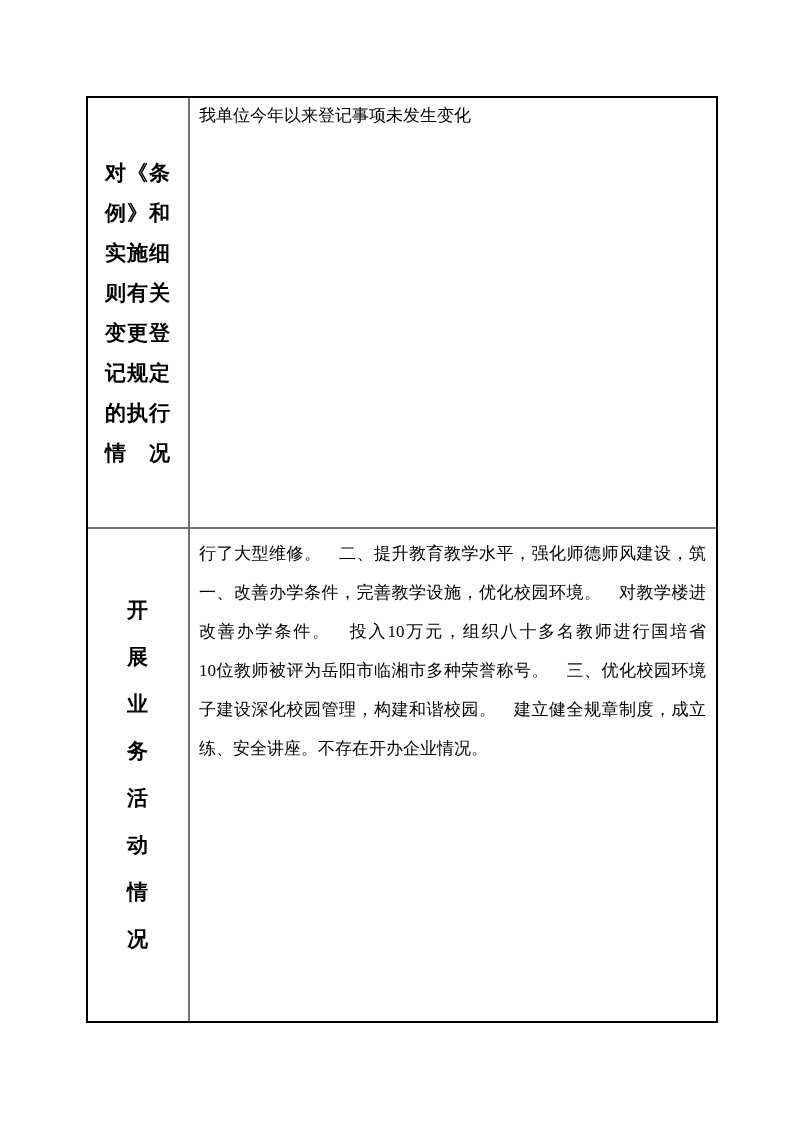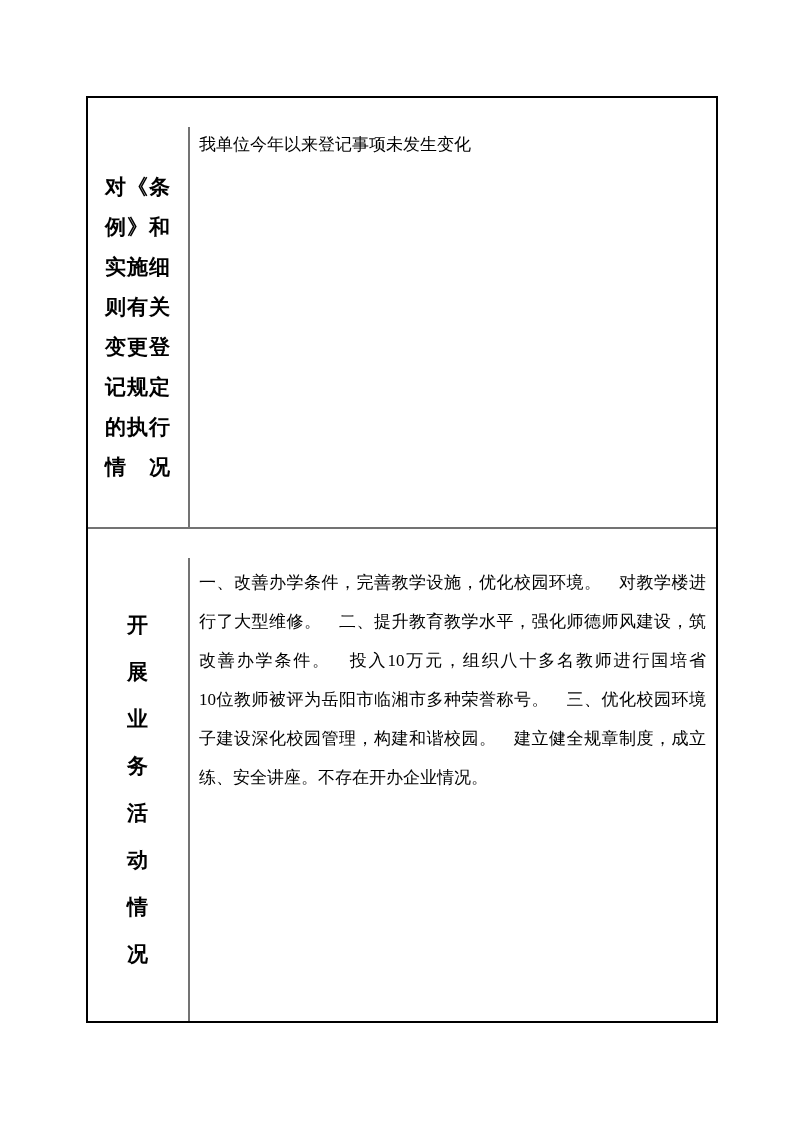--- a/index.html
+++ b/index.html
@@ -24,21 +24,20 @@
     border: 2.5px solid #000000;
     box-sizing: border-box;
     display: grid;
     grid-template-columns: 102px 1fr;
     grid-template-rows: 431px 1fr;
     background: #ffffff;
   }
   .cell {
     box-sizing: border-box;
     overflow: hidden;
-    margin-top: 29px;
   }
   .label-cell {
     border-right: 2px solid #737373;
     display: flex;
     flex-direction: column;
     justify-content: center;
     align-items: center;
     font-weight: bold;
     font-size: 21px;
     letter-spacing: 1px;
@@ -93,21 +92,21 @@
     <div class="label-char">展</div>
     <div class="label-char">业</div>
     <div class="label-char">务</div>
     <div class="label-char">活</div>
     <div class="label-char">动</div>
     <div class="label-char">情</div>
     <div class="label-char">况</div>
   </div>
 
   <div class="cell content-cell">
+    <div class="content-line">行了大型维修。　二、提升教育教学水平，强化师德师风建设，筑</div>
     <div class="content-line">一、改善办学条件，完善教学设施，优化校园环境。　对教学楼进</div>
-    <div class="content-line">行了大型维修。　二、提升教育教学水平，强化师德师风建设，筑</div>
     <div class="content-line">改善办学条件。　投入10万元，组织八十多名教师进行国培省</div>
     <div class="content-line">10位教师被评为岳阳市临湘市多种荣誉称号。　三、优化校园环境</div>
     <div class="content-line">子建设深化校园管理，构建和谐校园。　建立健全规章制度，成立</div>
     <div class="content-line last">练、安全讲座。不存在开办企业情况。</div>
   </div>
 
 </div>
 
 </body></html>

